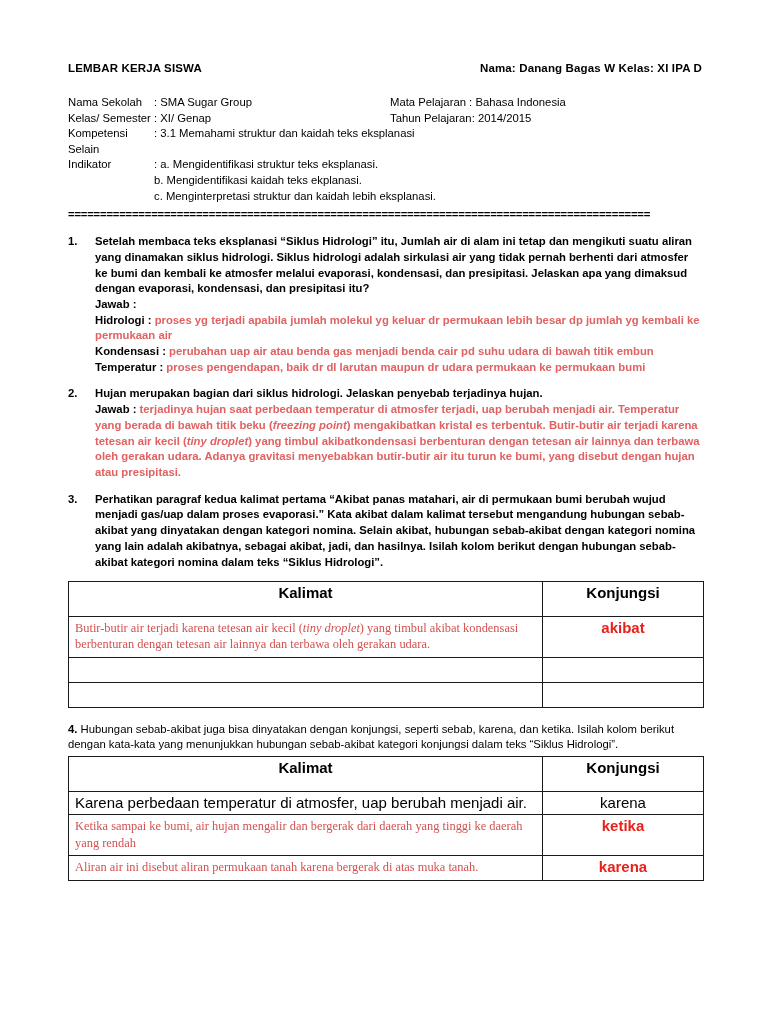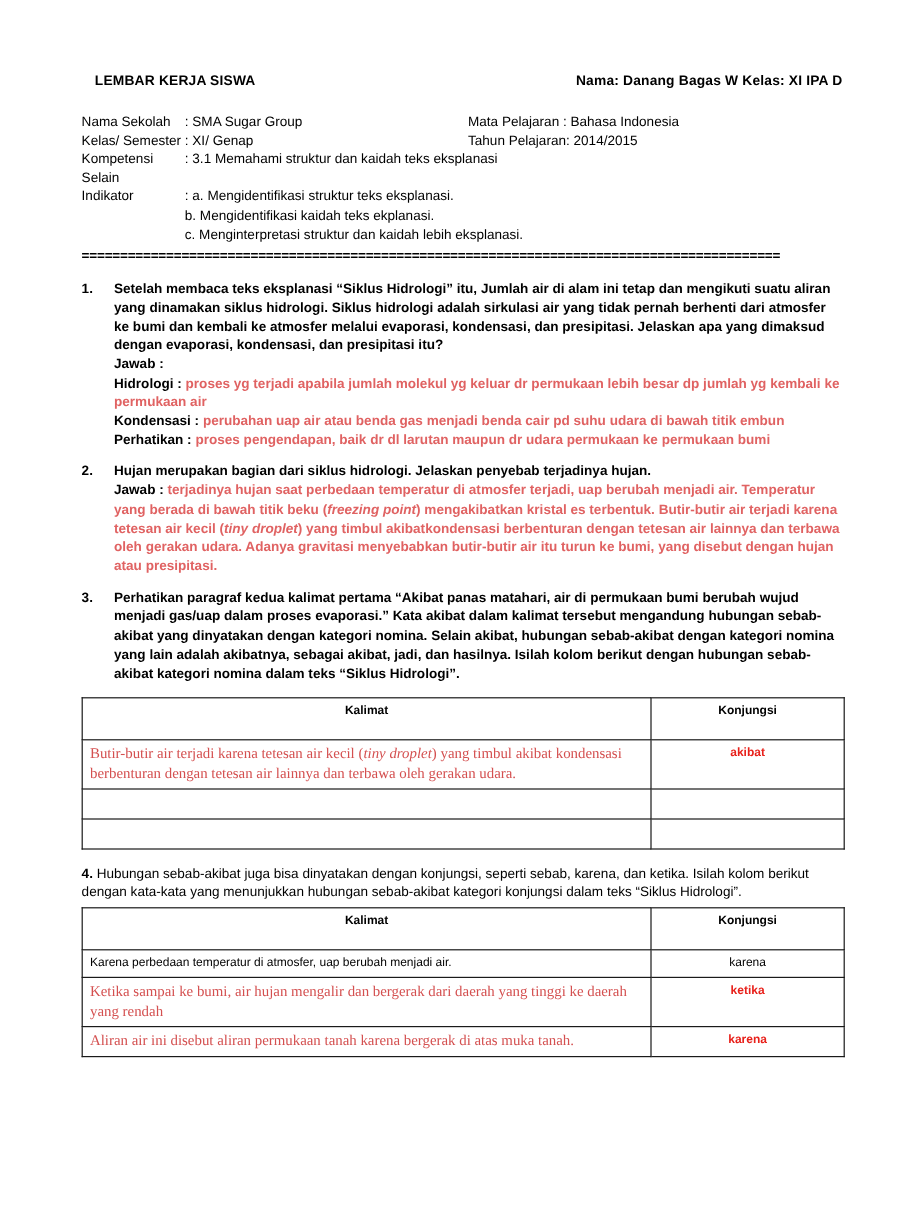--- a/index.html
+++ b/index.html
@@ -26,21 +26,21 @@
   
   .doc-header {
     display: flex;
     justify-content: flex-start;
     align-items: baseline;
     font-weight: bold;
     font-size: 11.5px;
     letter-spacing: 0.15px;
     margin-bottom: 21px;
   }
-  .doc-header .title { width: 430px; margin-left: 11px; }
+  .doc-header .title { width: 430px; }
   .doc-header .student { white-space: nowrap; }
 
   
   .meta {
     font-size: 11.3px;
     line-height: 15.6px;
     position: relative;
   }
   .meta-row { display: flex; }
   .meta-label { width: 86px; flex: none; }
@@ -90,21 +90,21 @@
   table.wk {
     border-collapse: collapse;
     width: 635px;
     margin-top: 7px;
     table-layout: fixed;
   }
   table.wk td, table.wk th {
     border: 1.2px solid #1a1a1a;
     padding: 3px 6px 4px 6px;
     vertical-align: top;
-    font-size: 10px;
+    font-size: 15px;
     line-height: 15.5px;
     font-weight: normal;
   }
   table.wk th {
     text-align: center;
     font-weight: bold;
     padding-top: 3px;
     padding-bottom: 15px;
   }
   table.wk col.c1 { width: 474px; }
@@ -171,21 +171,21 @@
     <div class="q-body">
       <p>Setelah membaca teks eksplanasi “Siklus Hidrologi” itu, Jumlah air di alam ini tetap dan mengikuti suatu aliran yang dinamakan siklus hidrologi. Siklus hidrologi adalah sirkulasi air yang tidak pernah berhenti dari atmosfer ke bumi dan kembali ke atmosfer melalui evaporasi, kondensasi, dan presipitasi. Jelaskan apa yang dimaksud dengan evaporasi, kondensasi, dan presipitasi itu?</p>
       <p>Jawab :</p>
       <p>
         <span>Hidrologi : </span><span class="ans">proses yg terjadi apabila jumlah molekul yg keluar dr permukaan lebih besar dp jumlah yg kembali ke permukaan air</span>
       </p>
       <p>
         <span>Kondensasi : </span><span class="ans">perubahan uap air atau benda gas menjadi benda cair pd suhu udara di bawah titik embun</span>
       </p>
       <p>
-        <span>Perhatikan : </span><span class="ans">proses pengendapan, baik dr dl larutan maupun dr udara permukaan ke permukaan bumi</span>
+        <span>Temperatur : </span><span class="ans">proses pengendapan, baik dr dl larutan maupun dr udara permukaan ke permukaan bumi</span>
       </p>
     </div>
   </div>
 
   <div class="q">
     <div class="q-num">2.</div>
     <div class="q-body">
       <p>Hujan merupakan bagian dari siklus hidrologi. Jelaskan penyebab terjadinya hujan.</p>
       <p><span>Jawab : </span><span class="ans"><span>terjadinya hujan saat perbedaan temperatur di atmosfer terjadi, uap berubah menjadi air. Temperatur yang berada di bawah titik beku (</span><em>freezing point</em><span>) mengakibatkan kristal es terbentuk. Butir-butir air terjadi karena tetesan air kecil (</span><em>tiny droplet</em><span>) yang timbul akibatkondensasi berbenturan dengan tetesan air lainnya dan terbawa oleh gerakan udara. Adanya gravitasi menyebabkan butir-butir air itu turun ke bumi, yang disebut dengan hujan atau presipitasi.</span></span></p>
     </div>

